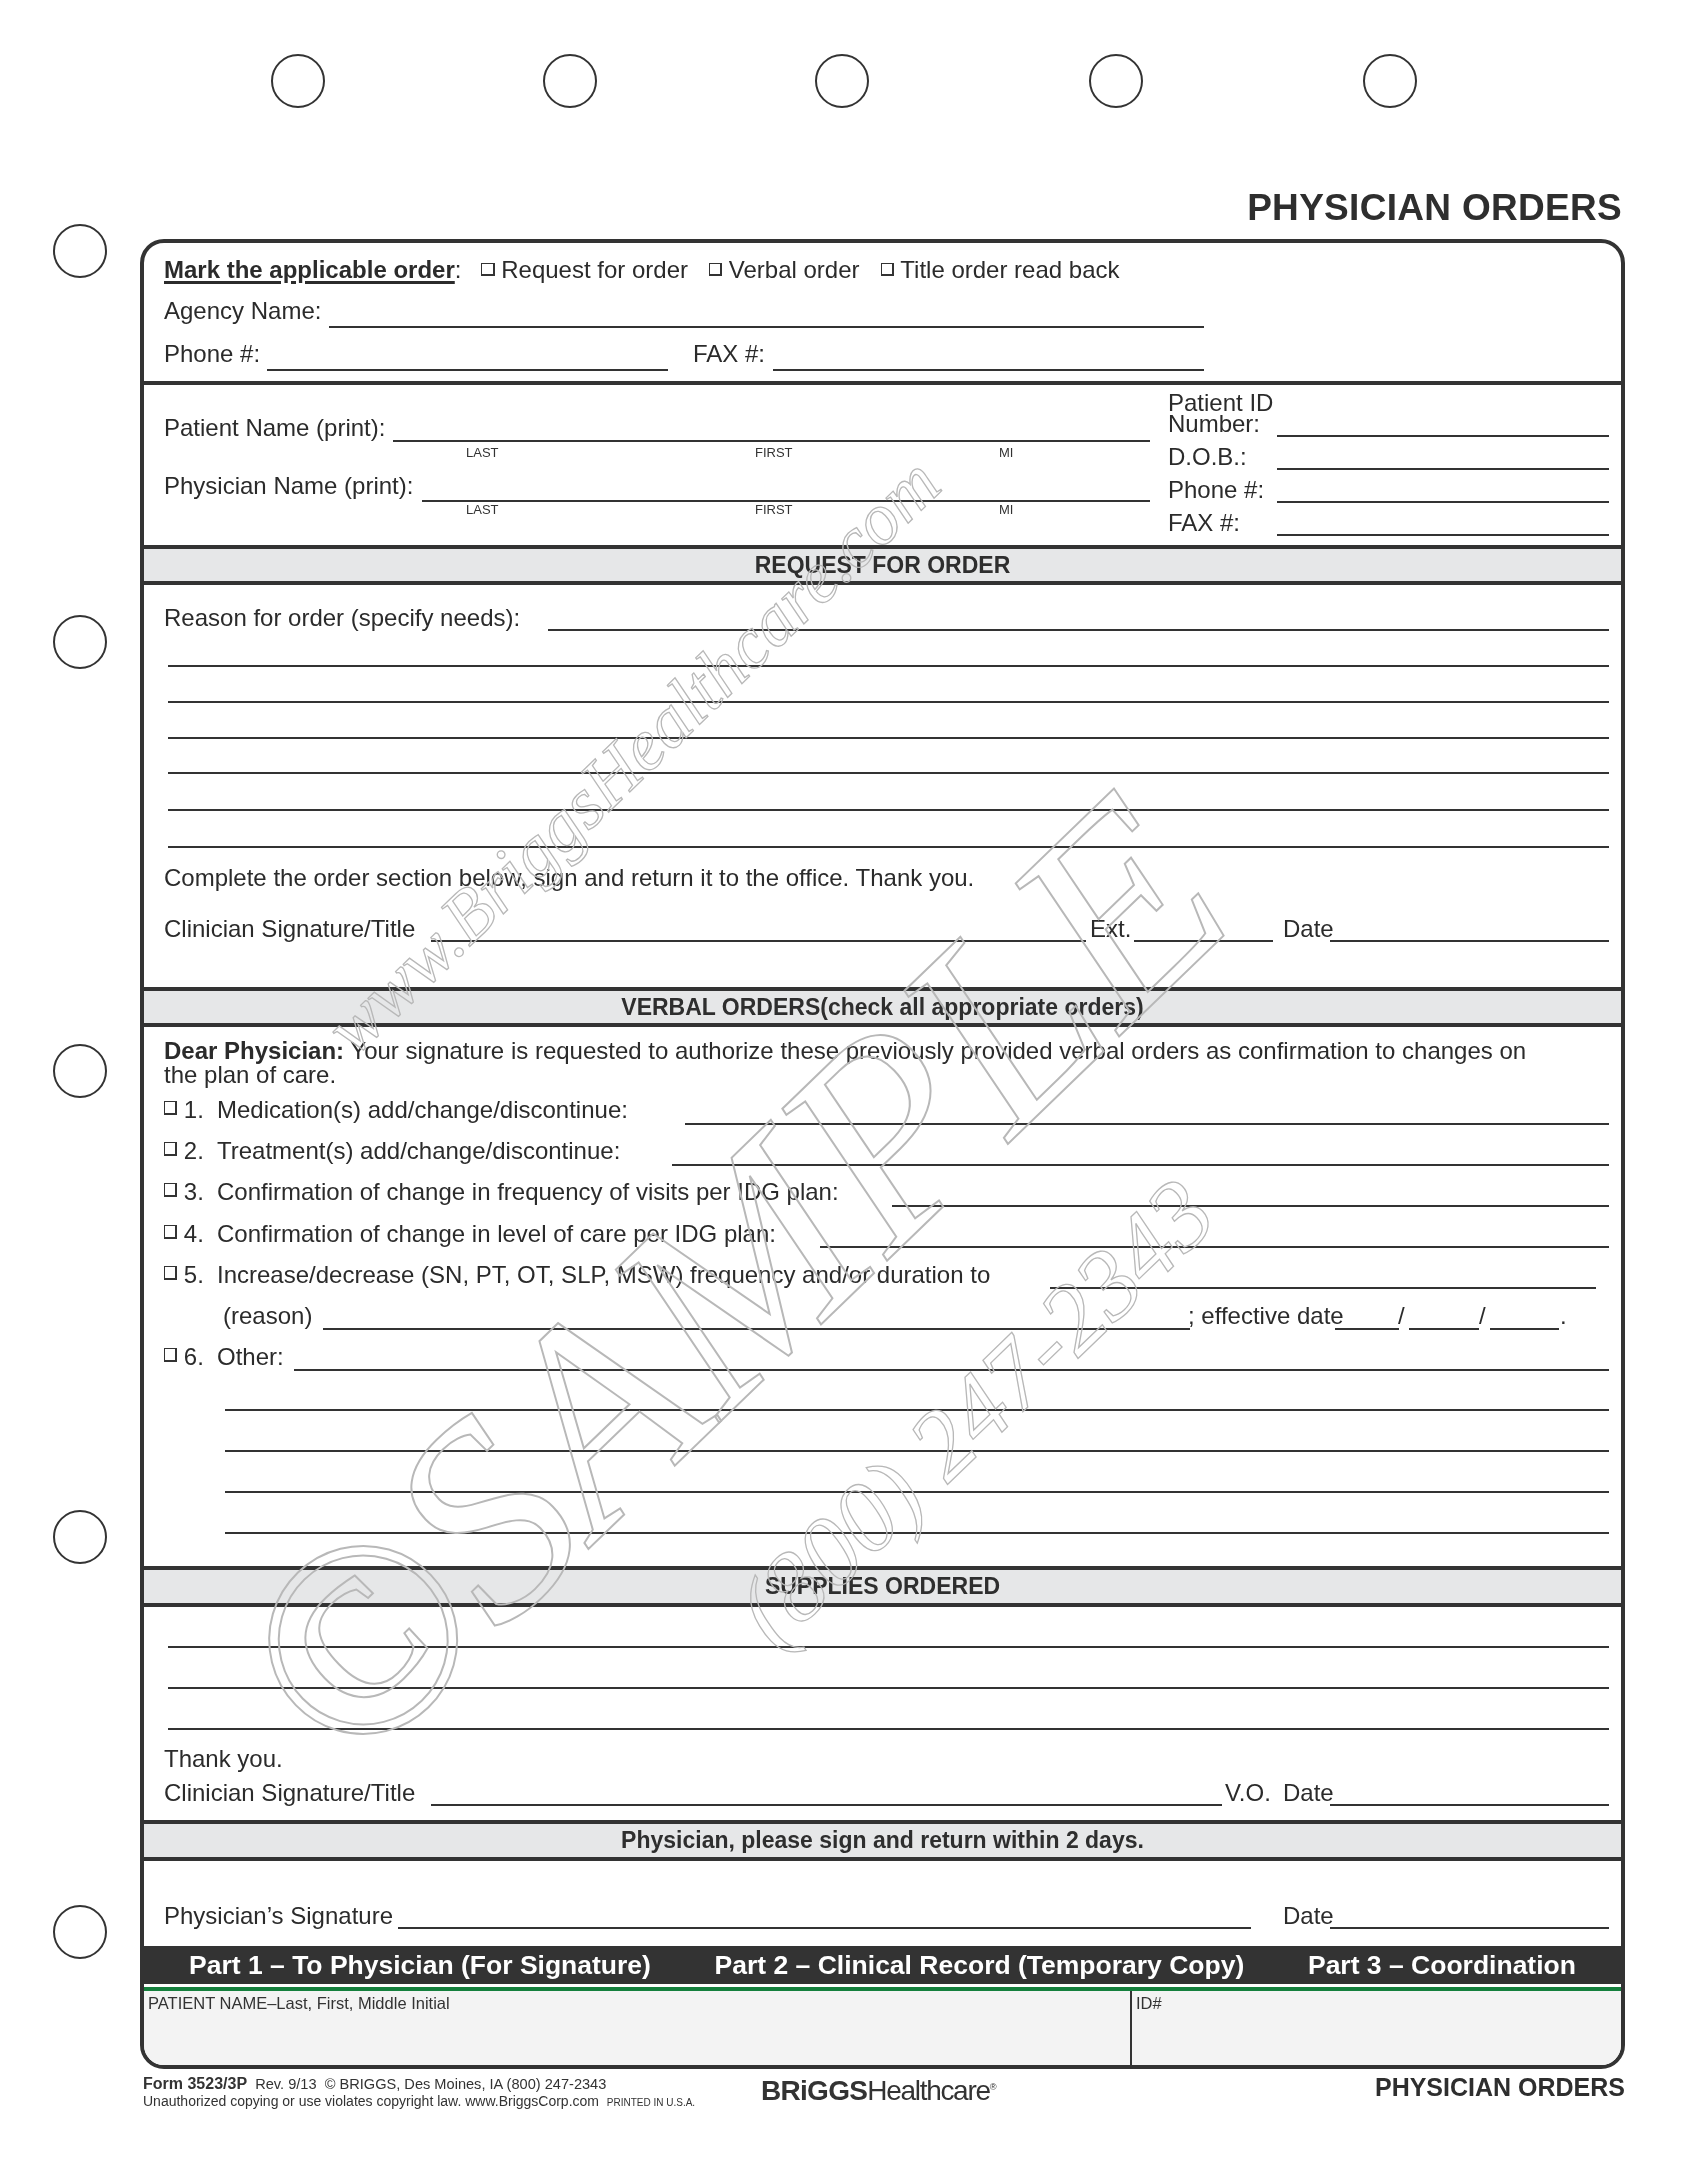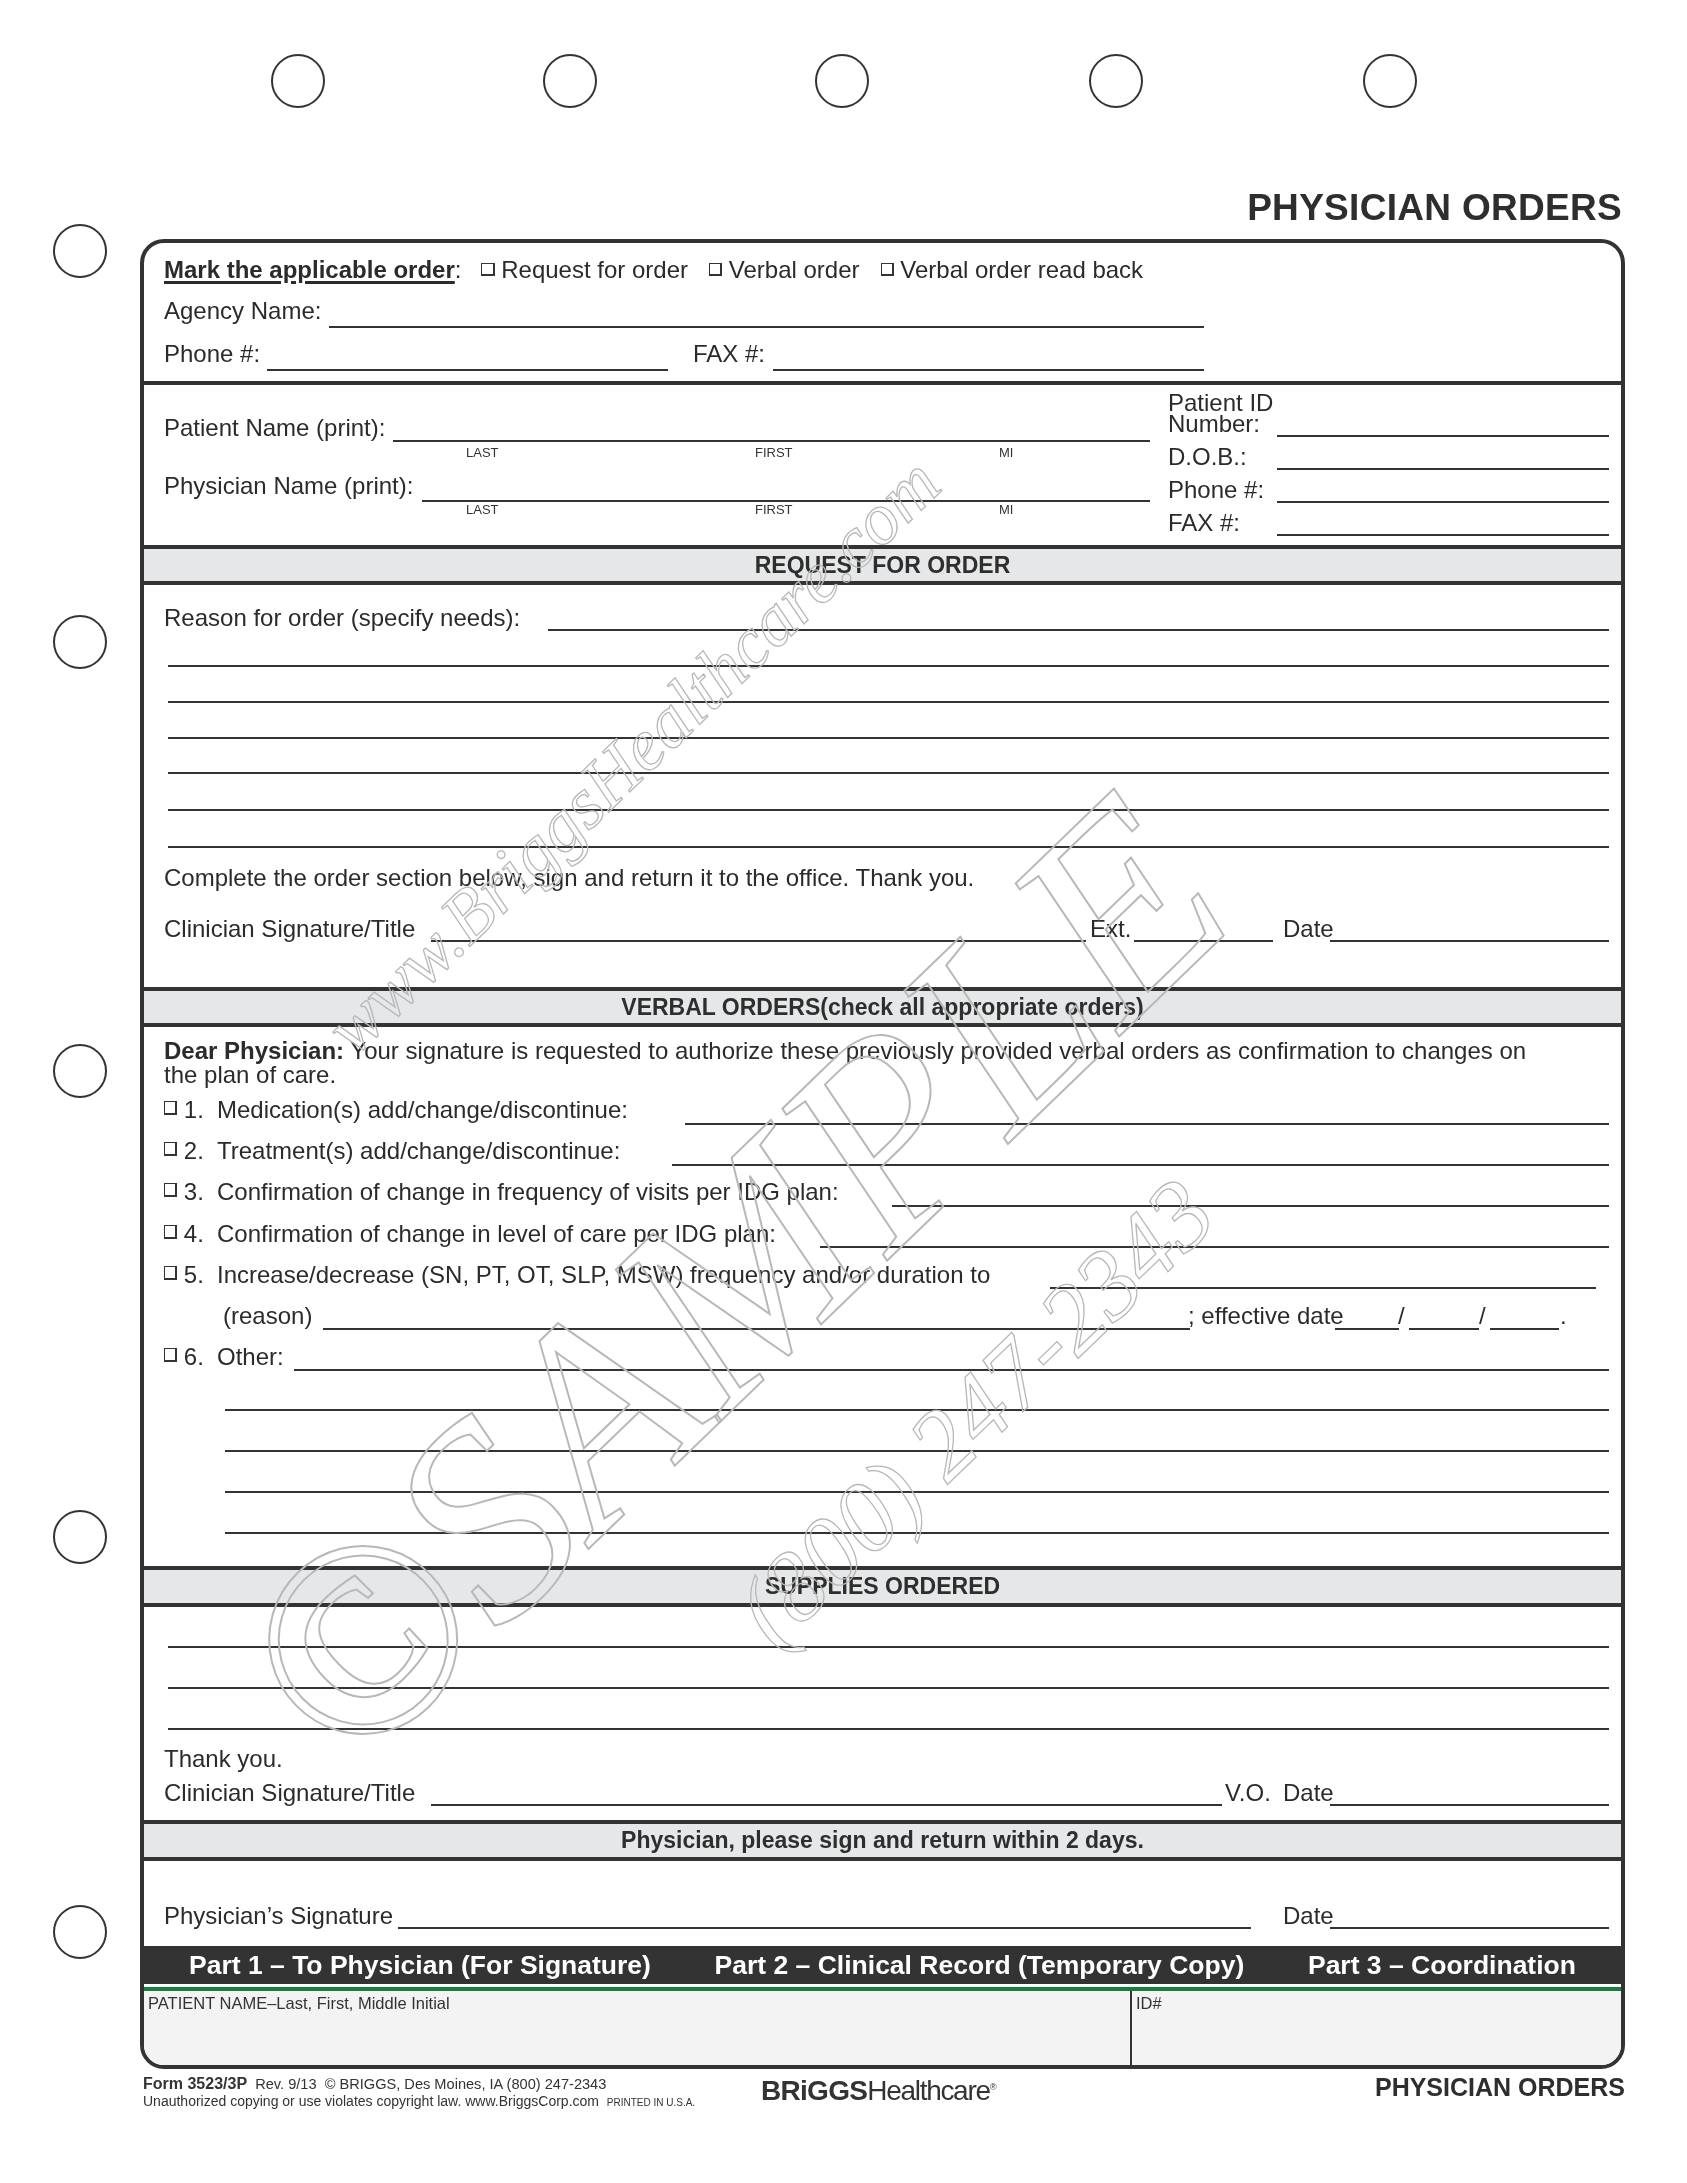--- a/index.html
+++ b/index.html
@@ -44,21 +44,21 @@
 
 <div class="title">PHYSICIAN ORDERS</div>
 
 <div class="form">
 
   <div class="chkwrap" style="left:20px; top:13.2px;">
     <span class="u">Mark the applicable order</span>
       <span style="margin-right:20px;">:</span>
     <span style="margin-right:21px;"><span class="chk"></span><span>Request for order</span></span>
     <span style="margin-right:21px;"><span class="chk"></span><span>Verbal order</span></span>
-    <span><span class="chk"></span><span>Verbal order read back</span></span>
+    <span><span class="chk"></span><span>Title order read back</span></span>
   </div>
 
   <div class="txt" style="left:20px; top:54px;">Agency Name:</div>
   <div class="line" style="left:185px; width:875px; top:83px;"></div>
 
   <div class="txt" style="left:20px; top:97px;">Phone #:</div>
   <div class="line" style="left:123px; width:401px; top:126px;"></div>
   <div class="txt" style="left:549px; top:97px;">FAX #:</div>
   <div class="line" style="left:629px; width:431px; top:126px;"></div>
 

